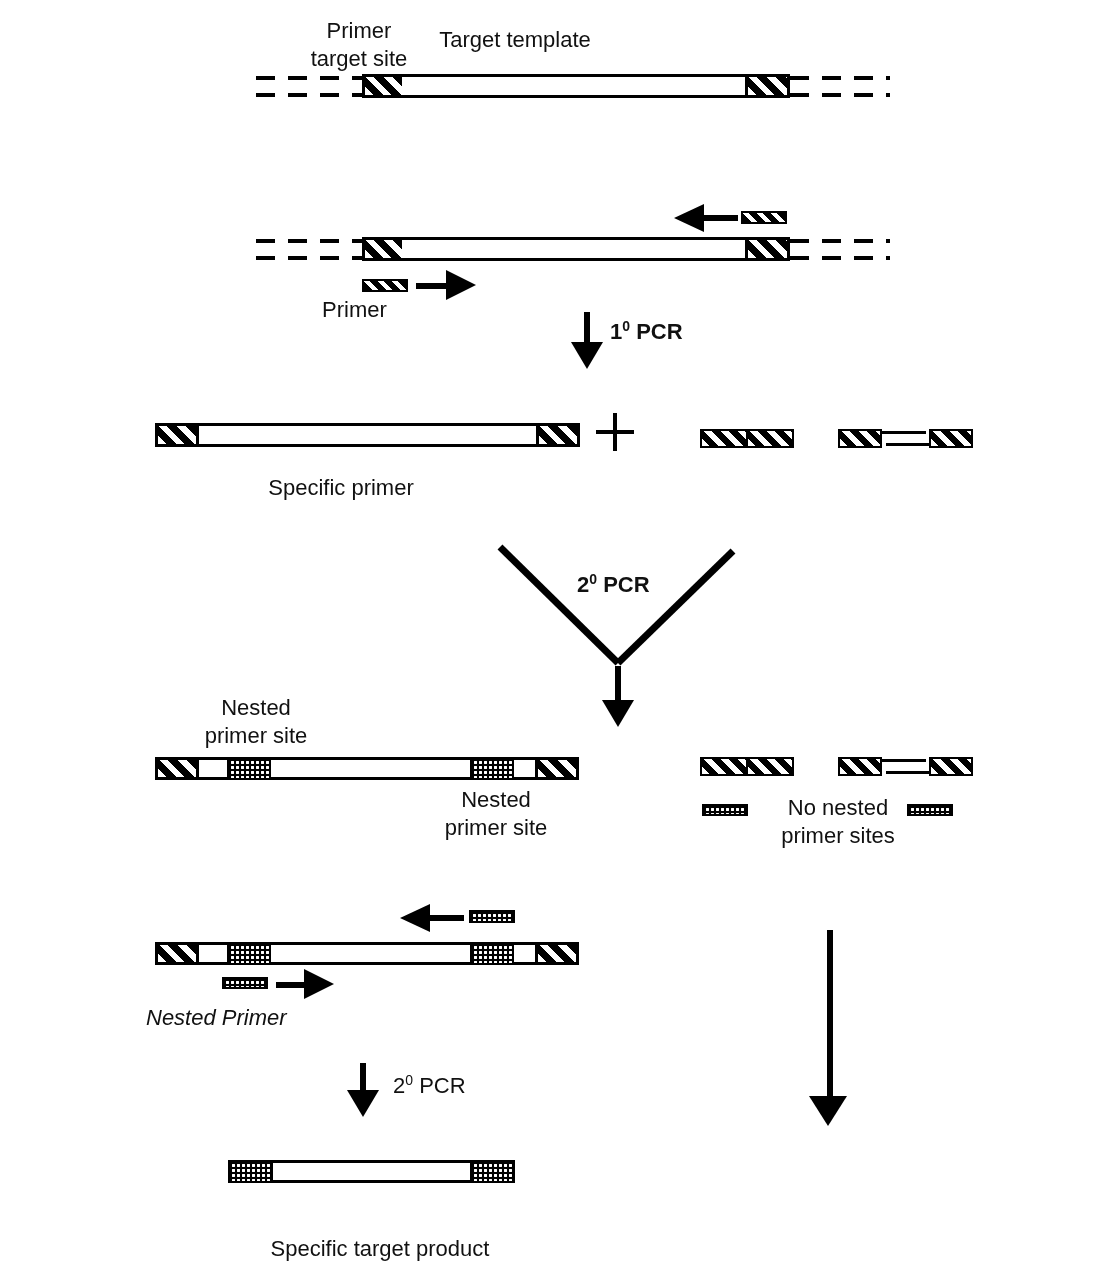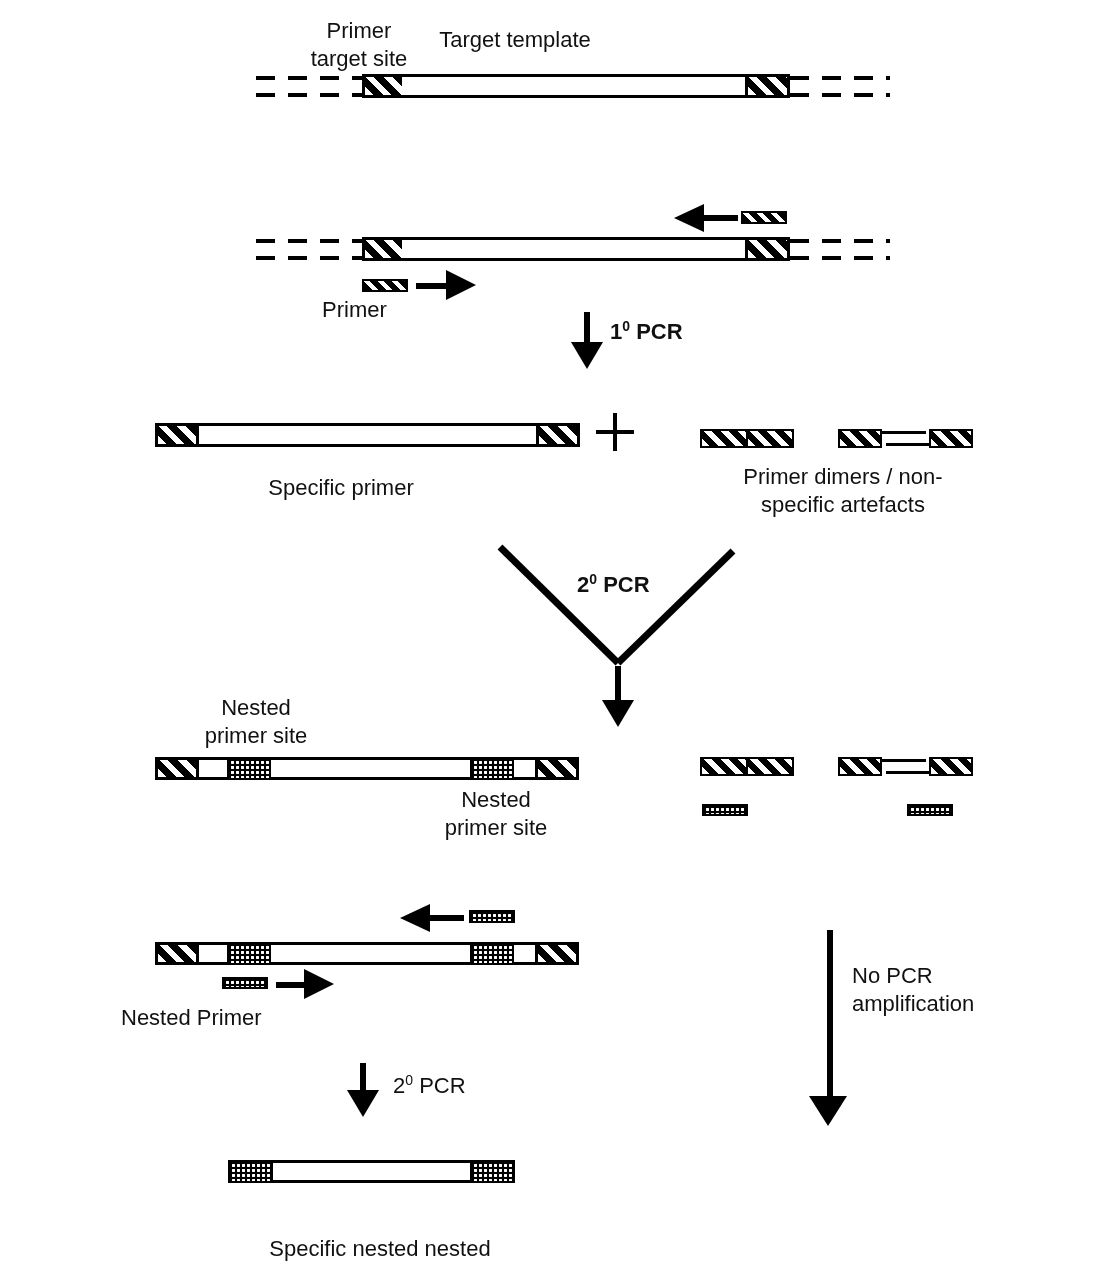--- a/index.html
+++ b/index.html
@@ -92,22 +92,20 @@
   <div class="flexbar" style="left:700px;top:429px;height:19px;">
     <div class="hatch2" style="width:48px;"></div>
     <div class="hatch2" style="width:48px;margin-left:-2px;"></div>
   </div>
   <div>
     <div class="abs hatch2" style="left:838px;top:429px;width:44px;height:19px;"></div>
     <div class="abs shaft" style="left:880px;top:431px;width:46px;height:3px;"></div>
     <div class="abs shaft" style="left:886px;top:443px;width:48px;height:3px;"></div>
     <div class="abs hatch2" style="left:929px;top:429px;width:44px;height:19px;"></div>
   </div>
-  <div class="lbl center" style="left:712px;top:463px;width:262px;">Primer dimers / non-
-specific artefacts</div>
 
   <svg class="abs" style="left:485px;top:540px;" width="260" height="190" viewBox="0 0 260 190">
     <line x1="15" y1="7" x2="133" y2="123" stroke="#000" stroke-width="7"></line>
     <line x1="248" y1="11" x2="133" y2="123" stroke="#000" stroke-width="7"></line>
     <line x1="133" y1="126" x2="133" y2="163" stroke="#000" stroke-width="6"></line>
     <polygon points="117,160 149,160 133,187" fill="#000"></polygon>
   </svg>
   <div class="pcr bold" style="left:577px;top:571px;"><span>2</span><span class="sup">0</span><span> PCR</span></div>
 
   <div class="lbl center" style="left:176px;top:694px;width:160px;">Nested
@@ -129,51 +127,51 @@
     <div class="hatch2" style="width:48px;margin-left:-2px;"></div>
   </div>
   <div>
     <div class="abs hatch2" style="left:838px;top:757px;width:44px;height:19px;"></div>
     <div class="abs shaft" style="left:880px;top:759px;width:46px;height:3px;"></div>
     <div class="abs shaft" style="left:886px;top:771px;width:48px;height:3px;"></div>
     <div class="abs hatch2" style="left:929px;top:757px;width:44px;height:19px;"></div>
   </div>
   <div class="abs dots dots-box" style="left:702px;top:804px;width:46px;height:12px;"></div>
   <div class="abs dots dots-box" style="left:907px;top:804px;width:46px;height:12px;"></div>
+  <div class="lbl center" style="left:758px;top:794px;width:160px;">No nested
+primer sites</div>
 
   <div>
     <div class="abs tri tri-left" style="left:400px;top:904px;"></div>
     <div class="abs shaft" style="left:426px;top:915px;width:38px;height:6px;"></div>
     <div class="abs dots dots-box" style="left:469px;top:910px;width:46px;height:13px;"></div>
   </div>
   <div class="flexbar" style="left:155px;top:942px;width:424px;height:23px;">
     <div class="hatch" style="width:44px;"></div>
     <div class="bar-mid" style="width:28px;"></div>
     <div class="dots dots-box" style="width:44px;"></div>
     <div class="bar-mid grow"></div>
     <div class="dots dots-box" style="width:44px;"></div>
     <div class="bar-mid" style="width:21px;"></div>
     <div class="hatch" style="width:44px;"></div>
   </div>
   <div>
     <div class="abs dots dots-box" style="left:222px;top:977px;width:46px;height:12px;"></div>
     <div class="abs shaft" style="left:276px;top:982px;width:32px;height:6px;"></div>
     <div class="abs tri tri-right" style="left:304px;top:969px;"></div>
   </div>
-  <div class="lbl" style="left:121px;top:1004px;">Nested Primer</div>
+  <div class="lbl" style="left:146px;top:1004px;font-style:italic;">Nested Primer</div>
 
   <div class="abs shaft" style="left:360px;top:1063px;width:6px;height:29px;"></div>
   <div class="abs tri tri-down" style="left:347px;top:1090px;"></div>
   <div class="pcr" style="left:393px;top:1072px;"><span>2</span><span class="sup">0</span><span> PCR</span></div>
 
   <div class="flexbar" style="left:228px;top:1160px;width:287px;height:23px;">
     <div class="dots dots-box" style="width:45px;"></div>
     <div class="bar-mid grow"></div>
     <div class="dots dots-box" style="width:45px;"></div>
   </div>
-  <div class="lbl center" style="left:230px;top:1235px;width:300px;">Specific nested nested</div>
+  <div class="lbl center" style="left:230px;top:1235px;width:300px;">Specific target product</div>
 
   <div class="abs shaft" style="left:827px;top:930px;width:6px;height:170px;"></div>
   <div class="abs tri tri-down-lg" style="left:809px;top:1096px;"></div>
-  <div class="lbl" style="left:852px;top:962px;">No PCR
-amplification</div>
 
 </div>
 
 </body></html>

